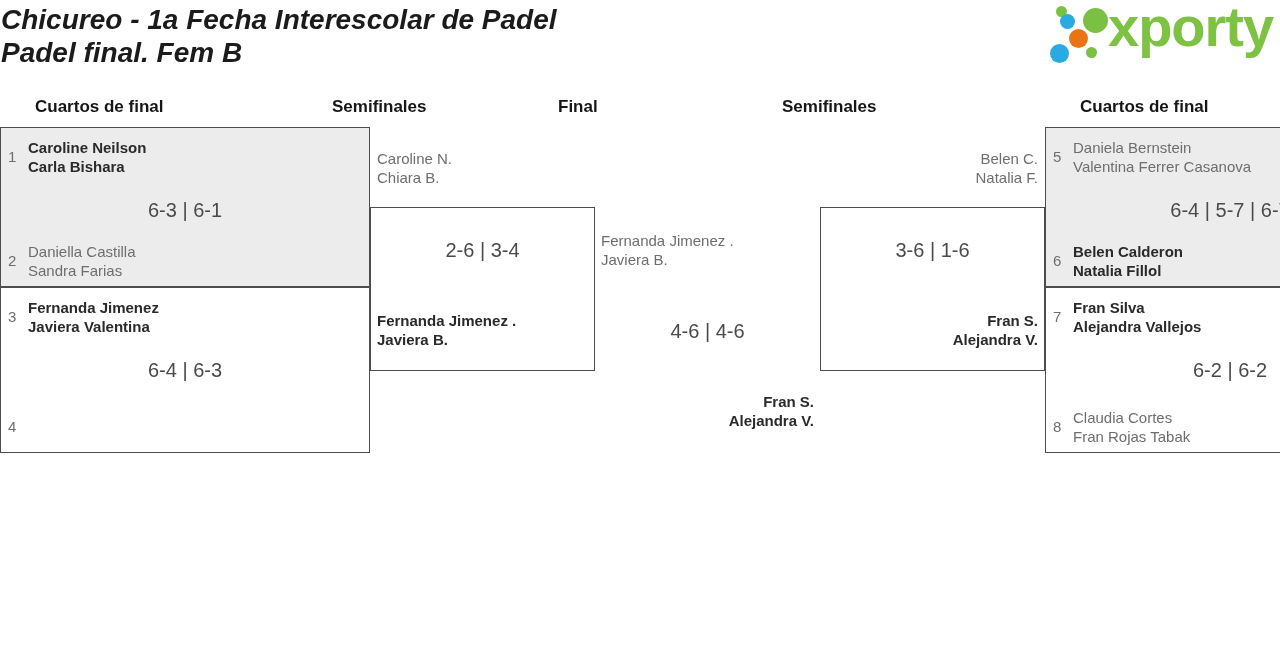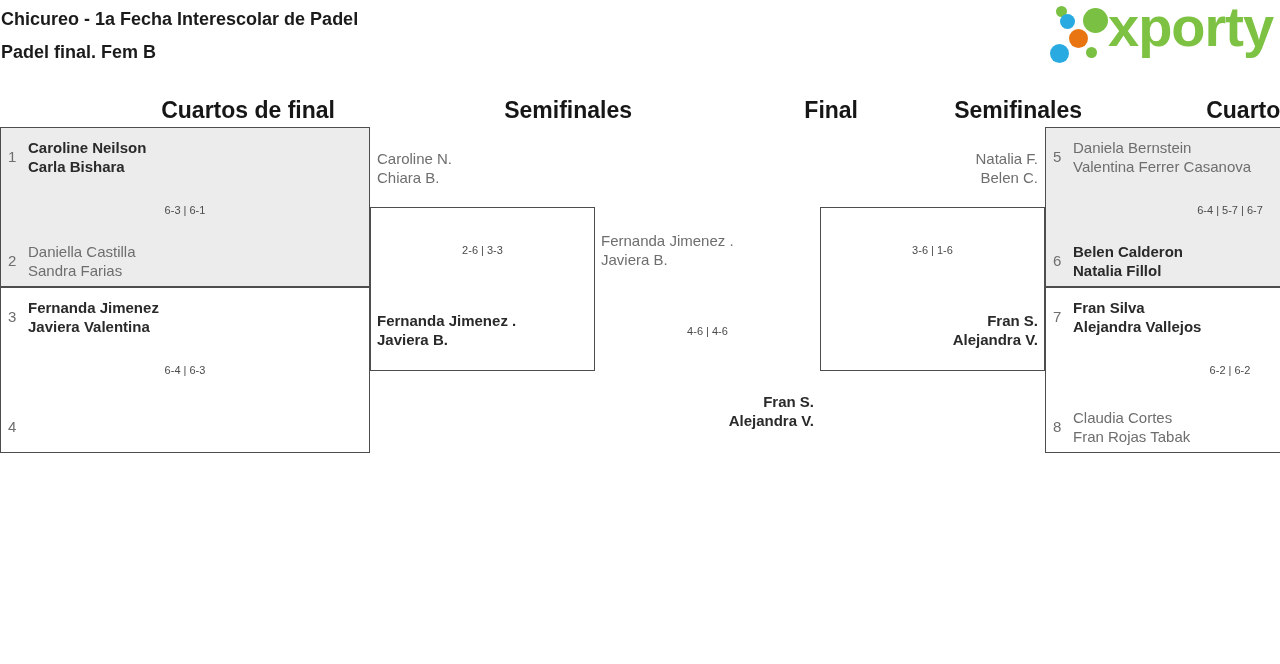--- a/index.html
+++ b/index.html
@@ -1,44 +1,44 @@
 <!DOCTYPE html>
 <html><head>
 <meta charset="utf-8">
 <style>
   html,body{margin:0;padding:0;background:#fff;}
   .canvas{
     position:relative;width:1280px;height:664px;background:#ffffff;
     overflow:hidden;font-family:"Liberation Sans",sans-serif;
   }
   
-  .title{position:absolute;left:1px;top:3px;font-size:18px;font-weight:600;color:#1b1b1b;line-height:33px;}
+  .title{position:absolute;left:1px;top:3px;font-size:28px;font-weight:600;color:#1b1b1b;line-height:33px;font-style:italic;}
   
   .logo{position:absolute;left:1048px;top:2px;width:235px;height:68px;}
   .dot{position:absolute;border-radius:50%;}
   .dot.g-sm1{left:8px;top:4px;width:11px;height:11px;background:#7ac143;}
   .dot.g-big{left:35px;top:6px;width:25px;height:25px;background:#7ac143;}
   .dot.b-top{left:12px;top:12px;width:15px;height:15px;background:#29aae1;}
   .dot.o-mid{left:21px;top:27px;width:19px;height:19px;background:#e87511;}
   .dot.g-sm2{left:38px;top:45px;width:11px;height:11px;background:#7ac143;}
   .dot.b-bot{left:2px;top:42px;width:19px;height:19px;background:#29aae1;}
   .logo-text{
     position:absolute;left:60px;top:-8px;font-size:56px;line-height:66px;
     font-weight:700;color:#7dc242;letter-spacing:-1px;
   }
   
-  .col-header{position:absolute;top:97px;width:300px;text-align:right;font-size:23px;font-weight:600;color:#161616;}
+  .col-header{position:absolute;top:97px;width:300px;text-align:left;font-size:17px;font-weight:600;color:#161616;}
   
   .box{position:absolute;border:1px solid #4d4d4d;box-sizing:border-box;background:#ffffff;}
   .box.shaded{background:#ececec;}
   .team{position:absolute;font-size:15px;line-height:19px;color:#6e6e6e;white-space:nowrap;}
   .team.winner{color:#2a2a2a;font-weight:700;}
   .team.right{text-align:right;}
   .seed{position:absolute;font-size:15px;line-height:19px;color:#6e6e6e;}
-  .score{position:absolute;font-size:11px;line-height:19px;color:#4a4a4a;text-align:center;white-space:nowrap;}
+  .score{position:absolute;font-size:20px;line-height:19px;color:#4a4a4a;text-align:center;white-space:nowrap;}
   
   .qf .team-a{left:27px;top:10px;}
   .qf .seed-a{left:7px;top:19px;}
   .qf .score{left:0;width:100%;top:73px;}
   .qf .team-b{left:27px;bottom:6px;}
   .qf .seed-b{left:7px;bottom:16px;}
 </style>
 </head>
 <body>
 
@@ -87,40 +87,40 @@
     </div>
     <div class="score">6-4 | 6-3</div>
     <div class="seed seed-b">4</div>
   </div>
 
   <div class="box" style="left:370px;top:207px;width:225px;height:164px;"></div>
   <div class="team" style="left:377px;top:149px;">
     <div>Caroline N.</div>
     <div>Chiara B.</div>
   </div>
-  <div class="score" style="left:370px;top:241px;width:225px;">2-6 | 3-3</div>
+  <div class="score" style="left:370px;top:241px;width:225px;">2-6 | 3-4</div>
   <div class="team winner" style="left:377px;top:311px;">
     <div>Fernanda Jimenez .</div>
     <div>Javiera B.</div>
   </div>
 
   <div class="team" style="left:601px;top:231px;">
     <div>Fernanda Jimenez .</div>
     <div>Javiera B.</div>
   </div>
   <div class="score" style="left:595px;top:322px;width:225px;">4-6 | 4-6</div>
   <div class="team winner right" style="left:595px;top:392px;width:219px;">
     <div>Fran S.</div>
     <div>Alejandra V.</div>
   </div>
 
   <div class="box" style="left:820px;top:207px;width:225px;height:164px;"></div>
   <div class="team right" style="left:820px;top:149px;width:218px;">
+    <div>Belen C.</div>
     <div>Natalia F.</div>
-    <div>Belen C.</div>
   </div>
   <div class="score" style="left:820px;top:241px;width:225px;">3-6 | 1-6</div>
   <div class="team winner right" style="left:820px;top:311px;width:218px;">
     <div>Fran S.</div>
     <div>Alejandra V.</div>
   </div>
 
   <div class="box qf shaded" style="left:1045px;top:127px;width:370px;height:160px;">
     <div class="seed seed-a">5</div>
     <div class="team team-a">

